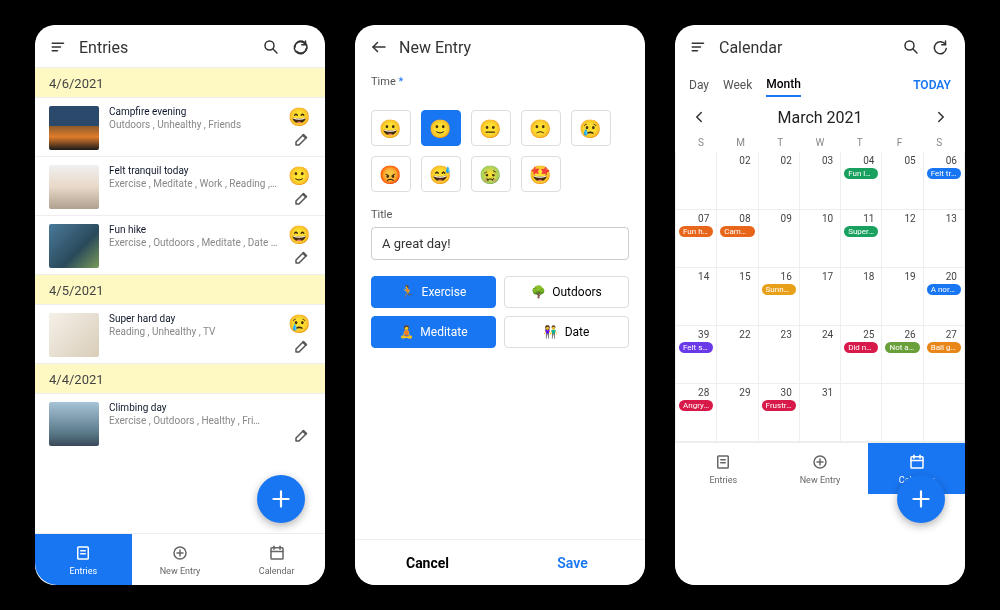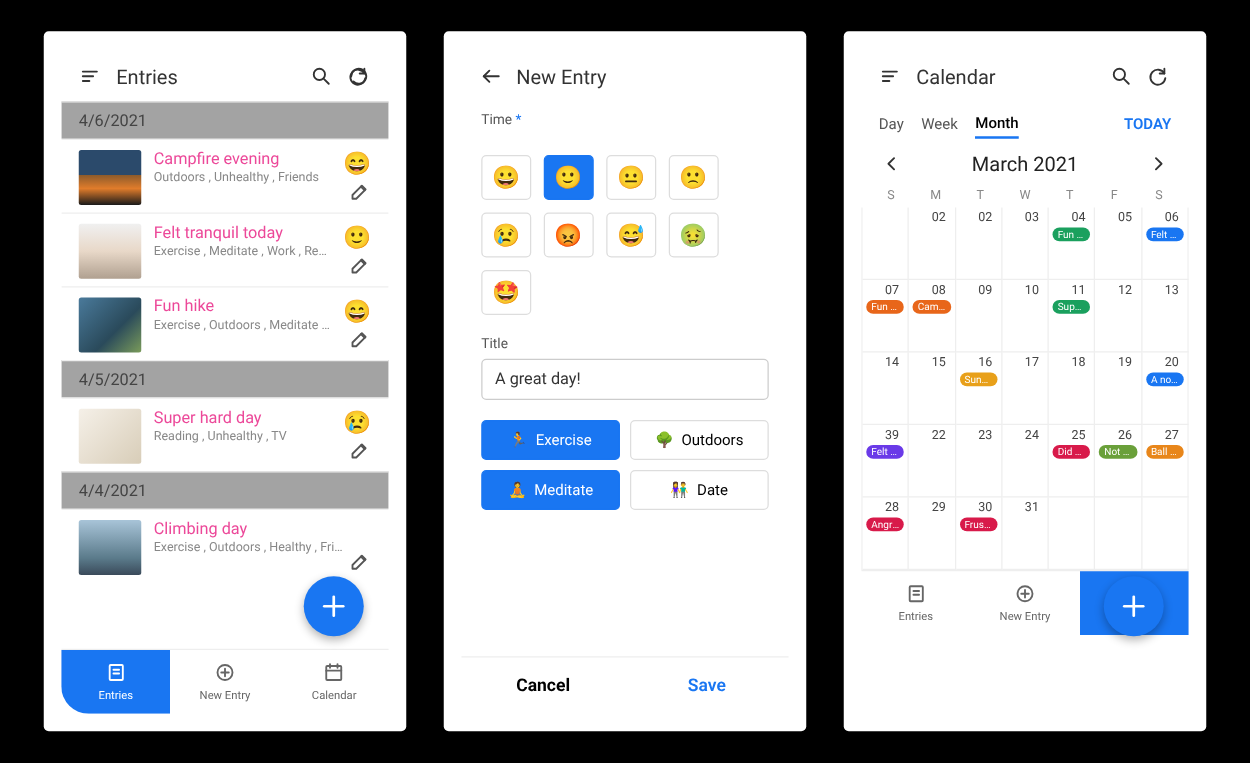--- a/index.html
+++ b/index.html
@@ -1,27 +1,27 @@
 <!DOCTYPE html>
 <html><head>
 <meta charset="utf-8">
 <style>
   * { box-sizing: border-box; margin: 0; padding: 0; font-family: -apple-system, BlinkMacSystemFont, "Segoe UI", Roboto, Arial, sans-serif; }
   body { background: #000; width: 1000px; height: 610px; display: flex; justify-content: center; align-items: center; gap: 30px; }
-  .phone { width: 290px; height: 560px; background: #fff; border-radius: 4px; padding: 14px; box-shadow: 0 4px 20px rgba(0,0,0,0.5); position: relative; overflow: hidden; display: flex; flex-direction: column; }
+  .phone { width: 290px; height: 560px; background: #fff; border-radius: 20px; padding: 0; box-shadow: 0 4px 20px rgba(0,0,0,0.5); position: relative; overflow: hidden; display: flex; flex-direction: column; }
   .phone-inner { flex: 1; background: #fff; border-radius: 22px; overflow: hidden; display: flex; flex-direction: column; position: relative; }
   .topbar { display: flex; align-items: center; padding: 12px 14px 10px 14px; gap: 10px; }
   .topbar .title { font-size: 16px; flex: 1; color: #333; }
   .icon-btn { width: 20px; height: 20px; display: flex; align-items: center; justify-content: center; cursor: pointer; color: #333; }
   .content { flex: 1; overflow: hidden; position: relative; }
-  .date-hdr { font-size: 13px; color: #444; padding: 8px 14px 6px 14px; background: #a3a3a3; border-top: 1px solid #eee; }
+  .date-hdr { font-size: 13px; color: #444; padding: 8px 14px 6px 14px; background: #fef9c3; border-top: 1px solid #eee; }
   .entry { display: flex; align-items: flex-start; padding: 8px 14px 6px 14px; gap: 10px; border-top: 1px solid #eee; position: relative; }
   .entry-img { width: 50px; height: 44px; border-radius: 2px; }
   .entry-body { flex: 1; min-width: 0; }
-  .entry-title { font-size: 13px; color: #ec4899; margin-bottom: 2px; }
+  .entry-title { font-size: 10px; color: #0f172a; margin-bottom: 2px; }
   .entry-tags { font-size: 10px; color: #888; white-space: nowrap; overflow: hidden; text-overflow: ellipsis; }
   .entry-mood { font-size: 18px; }
   .entry-edit { position: absolute; right: 14px; bottom: 4px; color: #555; }
   .bottom-nav { display: flex; border-top: 1px solid #eee; height: 52px; }
   .nav-item { flex: 1; display: flex; flex-direction: column; align-items: center; justify-content: center; font-size: 9px; color: #666; cursor: pointer; gap: 2px; }
   .nav-item.active { background: #1976f2; color: #fff; }
   .fab { position: absolute; right: 20px; bottom: 62px; width: 48px; height: 48px; border-radius: 24px; background: #1976f2; box-shadow: 0 3px 8px rgba(0,0,0,0.3); display: flex; align-items: center; justify-content: center; cursor: pointer; color: #fff; }
 
   
   .form-section { padding: 8px 16px; }

